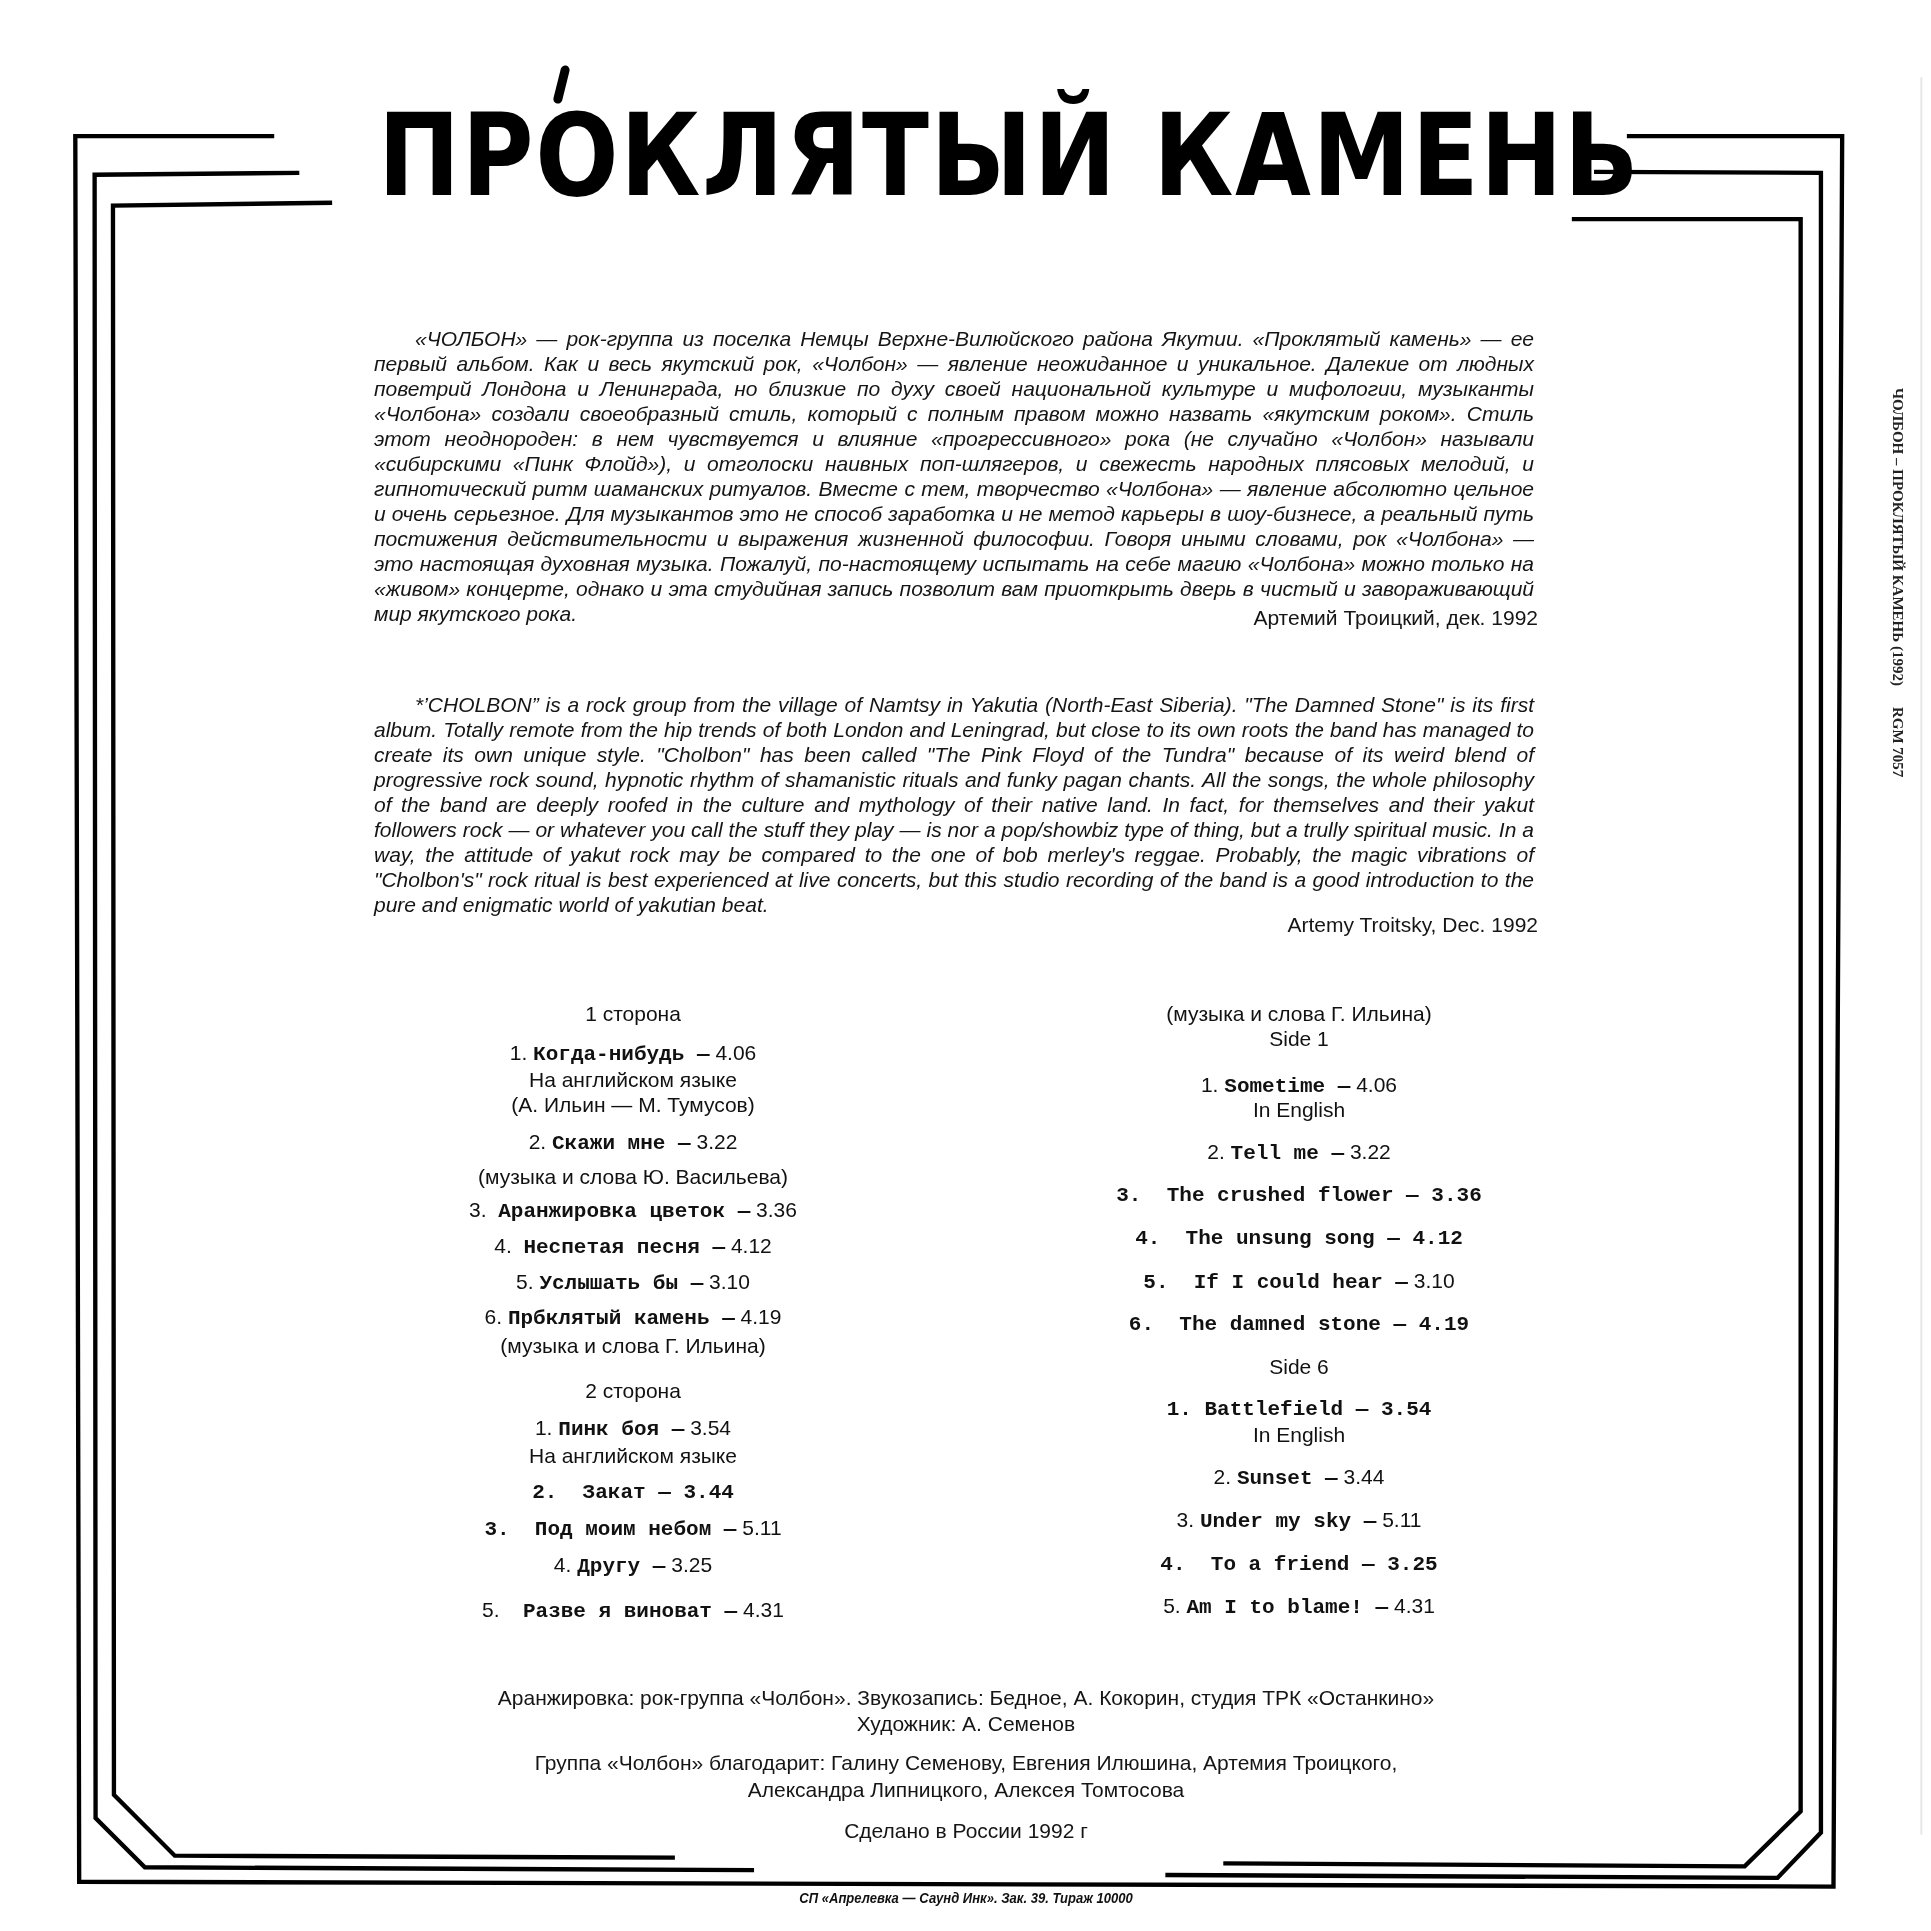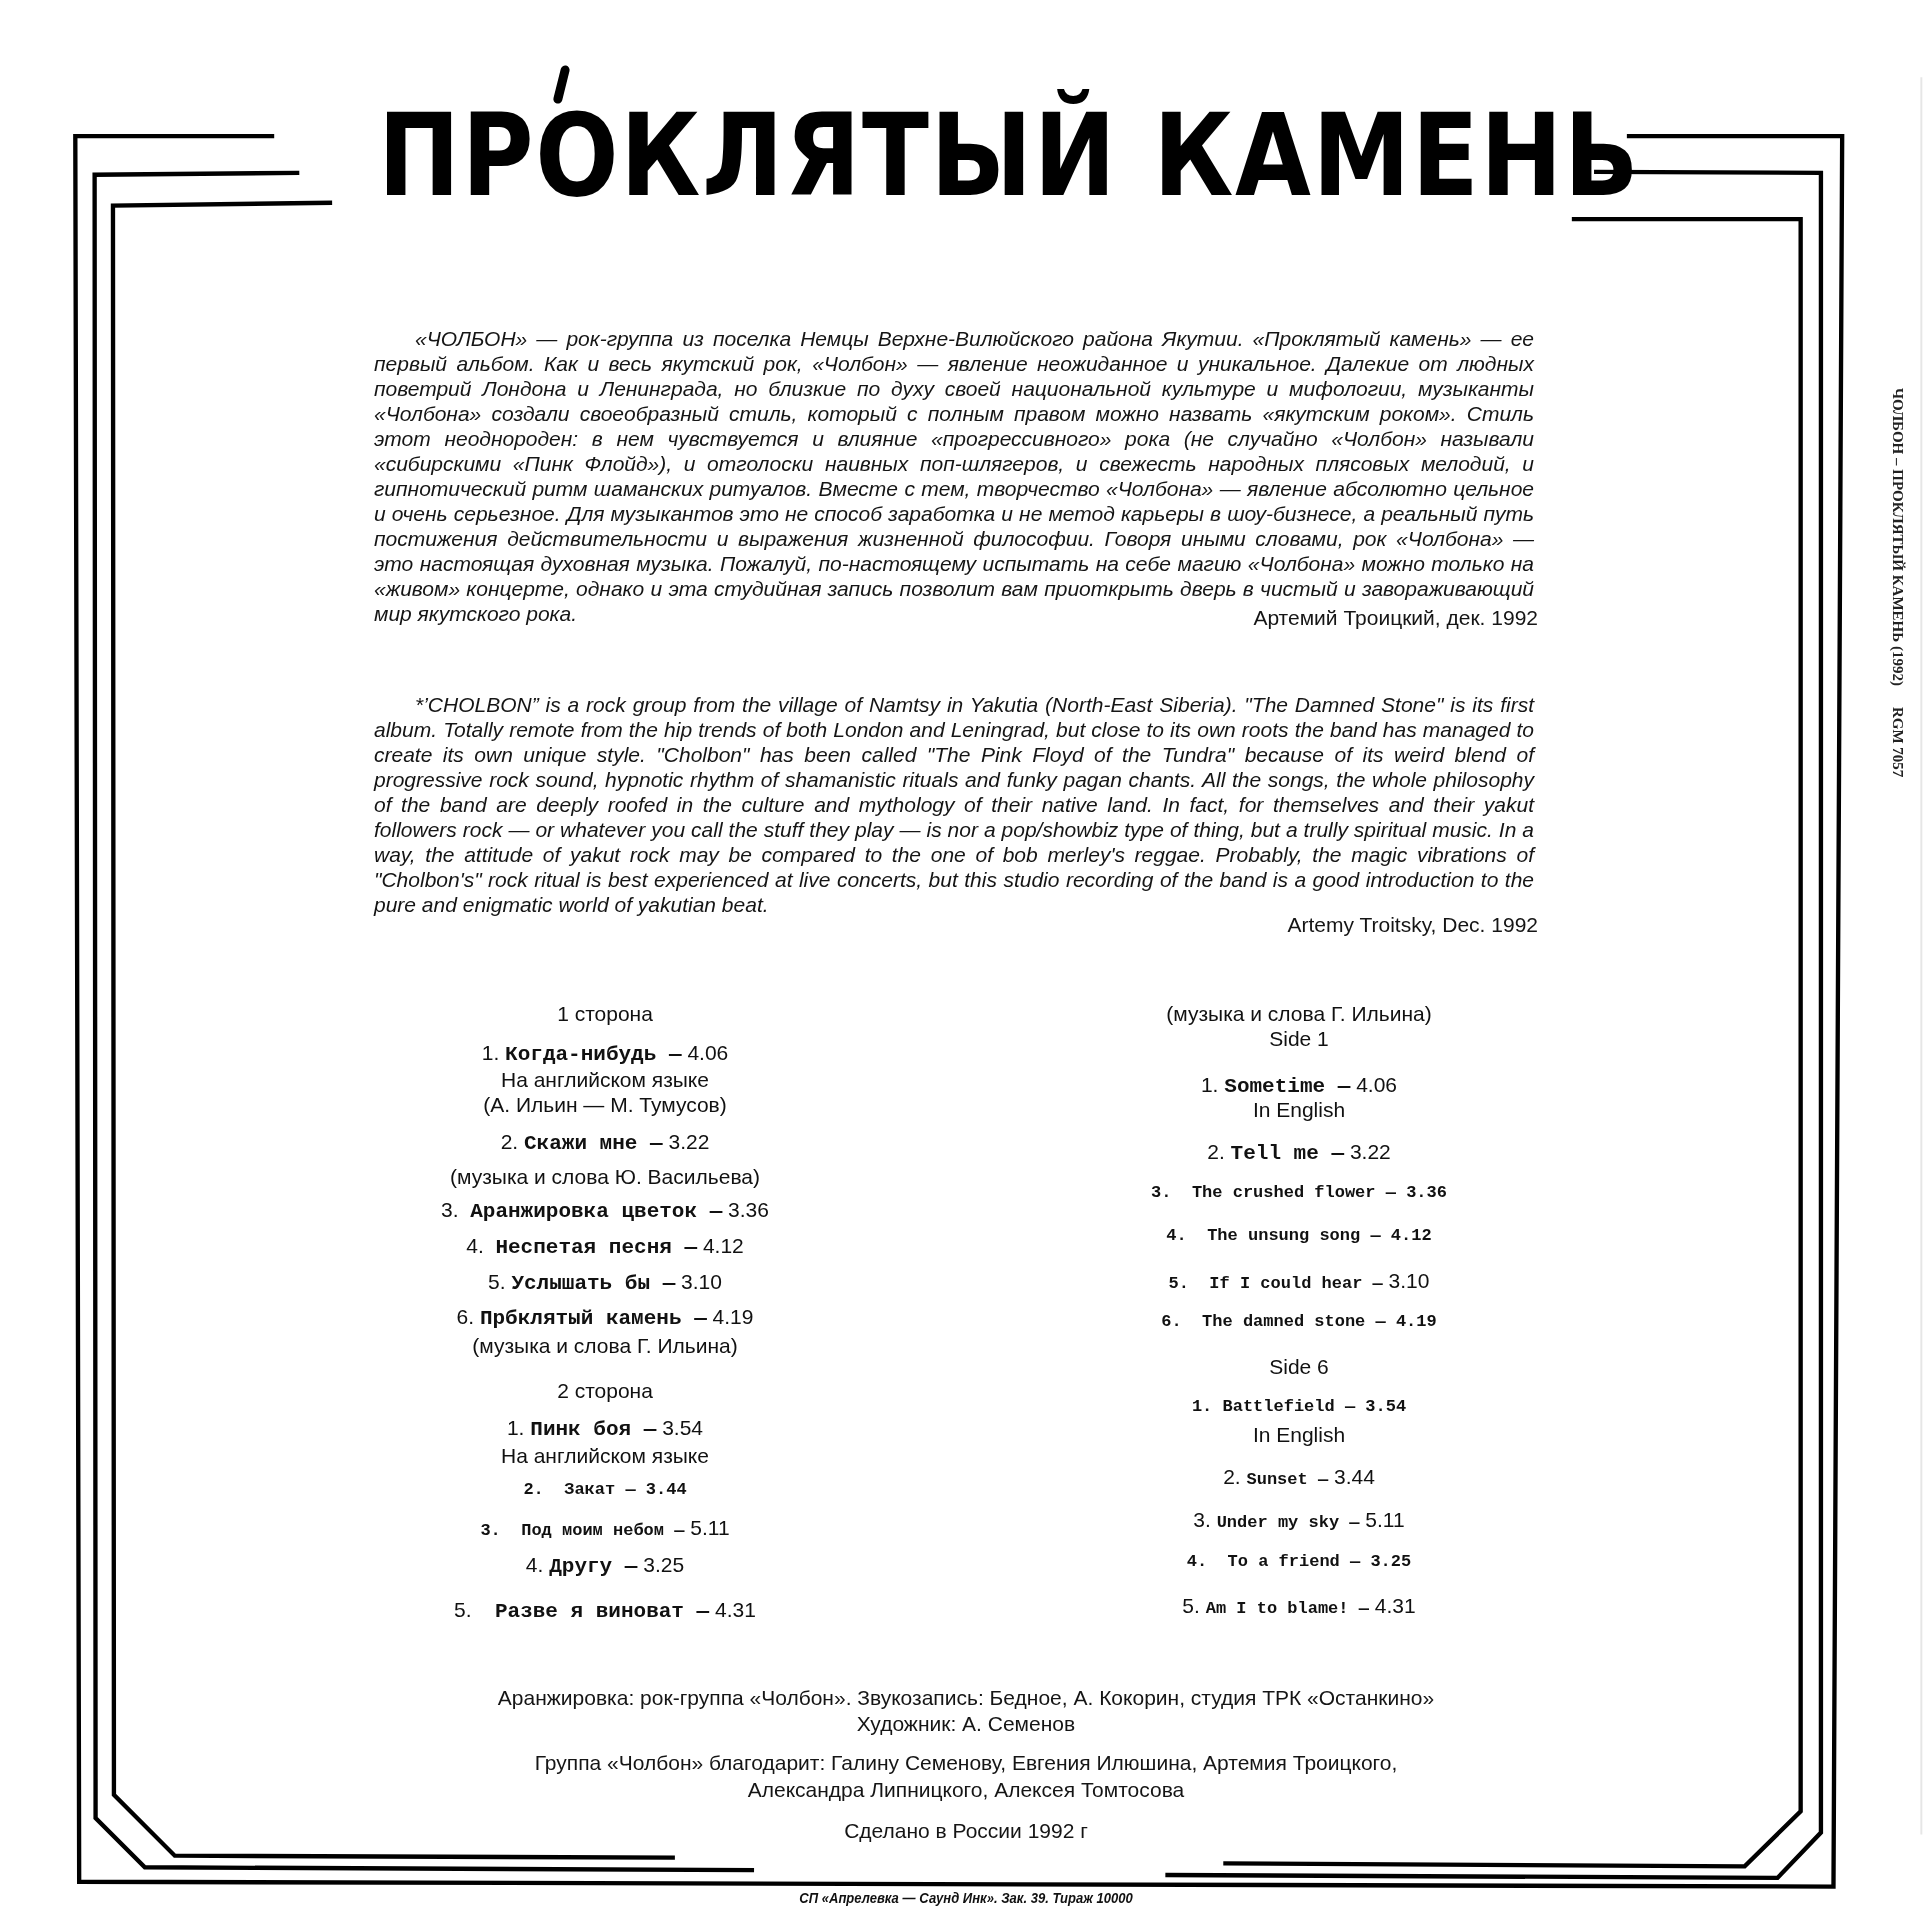--- a/index.html
+++ b/index.html
@@ -21,22 +21,22 @@
   }
   .para p { margin:4px; text-indent:41px;font-style:italic; }
   .sig { position:absolute; width:1168px; left:370px; text-align:right; font-size:21px; color:#151515; }
   .ru-para { top:322px; }
   .ru-sig { top:606px; }
   .en-para { top:688px; }
   .en-sig { top:913px; }
   .tracks { position:absolute; text-align:center; font-size:21px; color:#111; }
   .tracks .line { position:absolute; left:0; right:0; white-space:nowrap; }
   .tracks b { font-weight:bold;font-family:Liberation Mono, monospace; }
-  .tracks .big { font-size:17px; }
-  .left-col { left:388px; width:434px; top:0; height:1931px; }
+  .tracks .big { font-size:21px; }
+  .left-col { left:416px; width:434px; top:0; height:1931px; }
   .right-col { left:1101px; width:396px; top:0; height:1931px; }
   .credits { position:absolute; left:290px; width:1352px; text-align:center; font-size:21px; color:#151515; }
   .credits .line { position:absolute; left:0; right:0; white-space:nowrap; }
   .footer { position:absolute; left:290px; width:1352px; top:1890px; text-align:center; font-size:14.5px; font-weight:bold; font-style:italic; color:#111; transform:scaleX(0.9); }
   .spine {
     position:absolute; left:1886px; top:388px; width:425px; height:23px;
     font-family:"Liberation Serif", serif; font-weight:bold; font-size:15px; line-height:23px;
     transform-origin:left top; transform:rotate(90deg) translate(0,-23px); white-space:nowrap; color:#222;
   }
   .spine span { margin-right:21px; }

